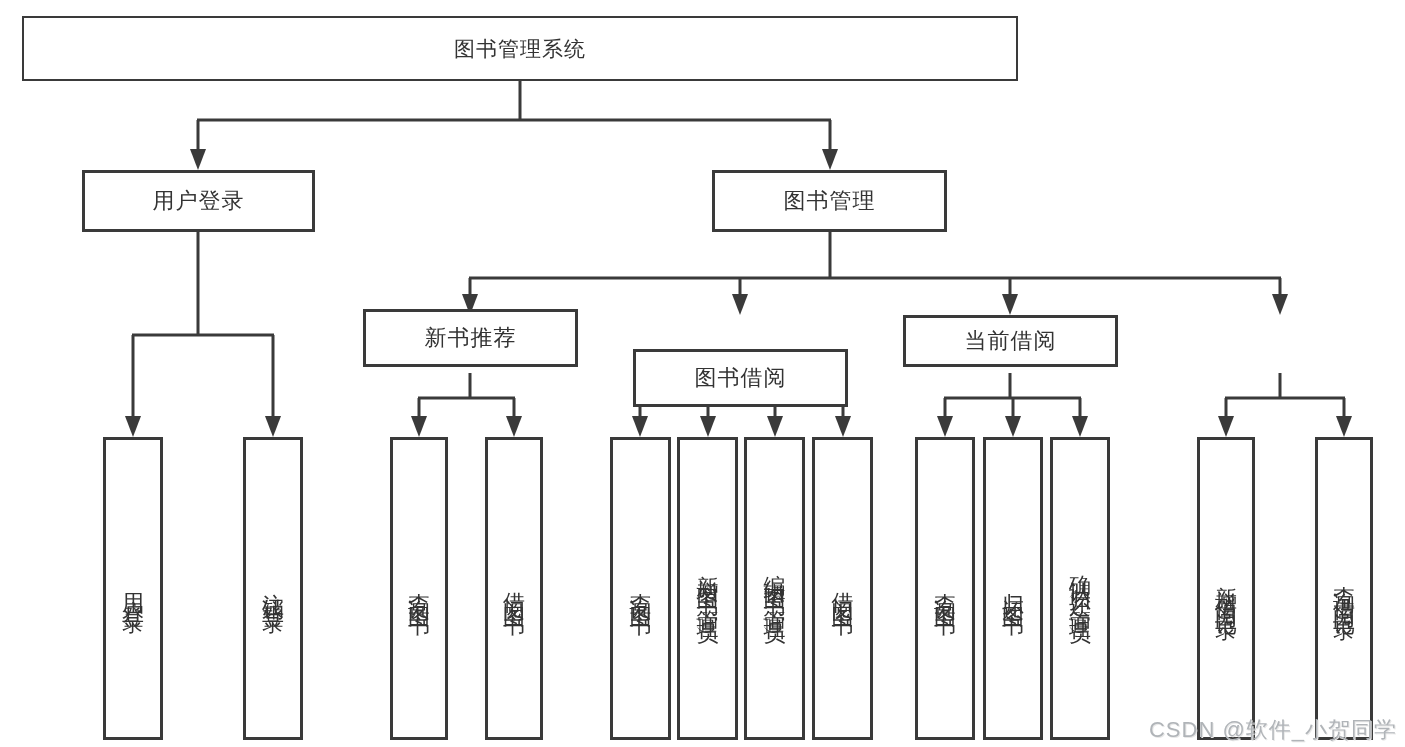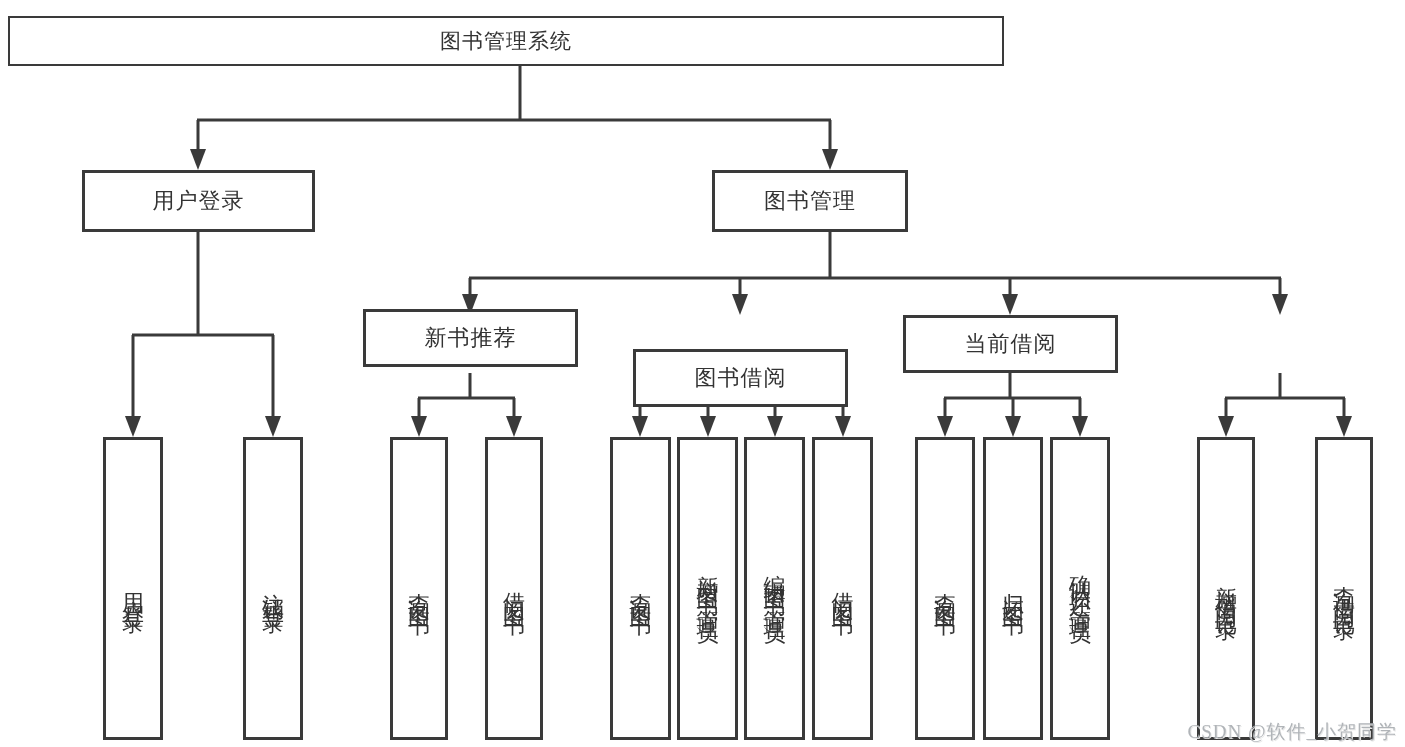--- a/index.html
+++ b/index.html
@@ -45,26 +45,25 @@
     writing-mode: vertical-rl;
     text-orientation: mixed;
     font-size: 22px;
     letter-spacing: 7px;
     line-height: 1;
   }
   .watermark {
     position: absolute;
     right: 8px;
     bottom: 2px;
-    font-size: 19px;
+    font-size: 22px;
     color: #b0b4b8;
     letter-spacing: 1px;
     z-index: 5;
     text-shadow: 1px 1px 0 #e8e8e8;
-    font-family: Liberation Serif, serif;
   }
 </style>
 </head>
 <body>
 
 <div id="stage">
 
   <svg id="connectors" viewBox="0 0 1405 747" xmlns="http://www.w3.org/2000/svg">
     <g stroke="#3a3a3a" stroke-width="3" fill="none">
 
@@ -101,38 +100,38 @@
       <polygon points="767,416 783,416 775,437"></polygon>
       <polygon points="835,416 851,416 843,437"></polygon>
       <polygon points="937,416 953,416 945,437"></polygon>
       <polygon points="1005,416 1021,416 1013,437"></polygon>
       <polygon points="1072,416 1088,416 1080,437"></polygon>
       <polygon points="1218,416 1234,416 1226,437"></polygon>
       <polygon points="1336,416 1352,416 1344,437"></polygon>
     </g>
   </svg>
 
-  <div class="node hbox root-box" style="left:8px; top:16px; width:996px; height:50px;">
+  <div class="node hbox root-box" style="left:22px; top:16px; width:996px; height:65px;">
     <span>图书管理系统</span>
   </div>
 
   <div class="node hbox" style="left:82px; top:170px; width:233px; height:62px;">
     <span>用户登录</span>
   </div>
-  <div class="node hbox" style="left:712px; top:170px; width:196px; height:62px;">
+  <div class="node hbox" style="left:712px; top:170px; width:235px; height:62px;">
     <span>图书管理</span>
   </div>
 
   <div class="node hbox" style="left:363px; top:309px; width:215px; height:58px;align-items:center;">
     <span>新书推荐</span>
   </div>
   <div class="node hbox" style="left:633px; top:315px; width:215px; height:58px;margin-top:34px;">
     <span>图书借阅</span>
   </div>
-  <div class="node hbox" style="left:903px; top:315px; width:215px; height:58px;">
+  <div class="node hbox" style="left:903px; top:315px; width:215px; height:52px;">
     <span>当前借阅</span>
   </div>
 
   <div class="node vbox" style="left:103px; top:437px; width:60px; height:303px;">
     <span>用户登录</span>
   </div>
   <div class="node vbox" style="left:243px; top:437px; width:60px; height:303px;">
     <span>注销登录</span>
   </div>
 

